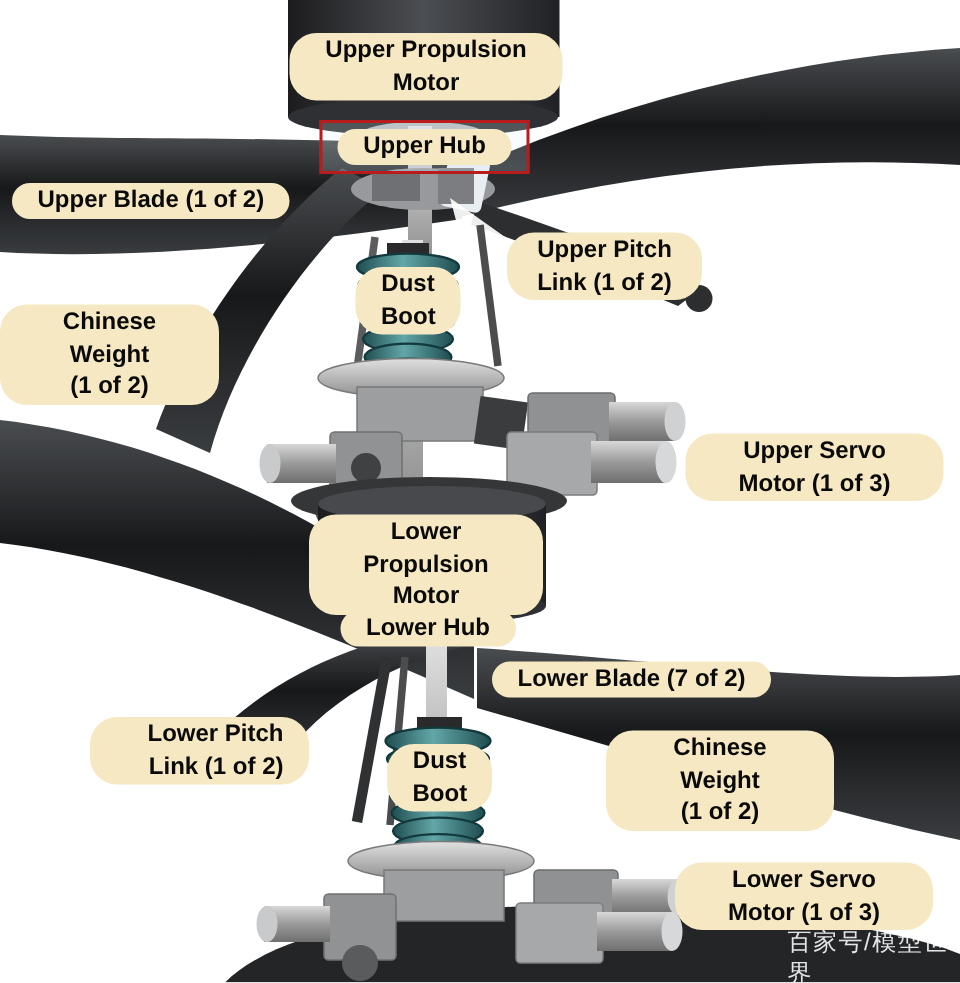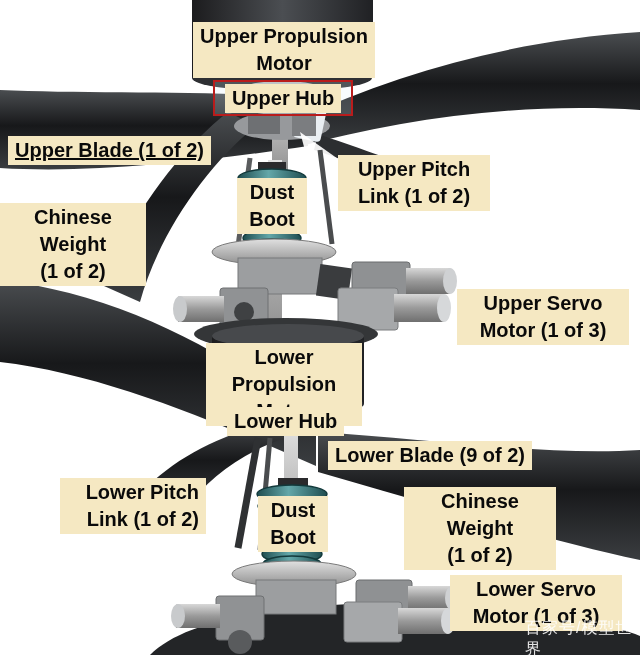--- a/index.html
+++ b/index.html
@@ -7,25 +7,26 @@
   .stage {
     position:relative; width:640px; height:655px;
     background:#ffffff; overflow:hidden;
   }
   .cad { position:absolute; left:0; top:0; }
   .label {
     position:absolute;
     background:#f5e8c2;
     color:#0a0a0a;
     font-weight:bold;
-    font-size:20px;
+    font-size:16px;
     line-height:1.35;
-    padding:1px 7px;
+    padding:1px 17px;
     text-align:center;
     white-space:pre-line;
+    border-radius:18px;
   }
   .label.inline { position:static; }
   .hub-frame {
     position:absolute;
     border:2px solid #b91c1c;
     background:rgba(222,238,248,0.20);
     display:flex; align-items:center; justify-content:center;
   }
   .watermark {
     position:absolute;
@@ -186,40 +187,40 @@
     </g>
   </svg>
 
   <div class="label" style="left:193px; top:22px; width:182px;">Upper Propulsion
 Motor</div>
 
   <div class="hub-frame" style="left:213px; top:80px; width:140px; height:36px;">
     <div class="label inline">Upper Hub</div>
   </div>
 
-  <div class="label" style="left:8px; top:136px;text-decoration:underline;">Upper Blade (1 of 2)</div>
-
-  <div class="label" style="left:338px; top:155px; width:152px;">Upper Pitch
+  <div class="label" style="left:8px; top:122px;">Upper Blade (1 of 2)</div>
+
+  <div class="label" style="left:338px; top:155px; width:130px;">Upper Pitch
 Link (1 of 2)</div>
 
   <div class="label" style="left:237px; top:178px; width:70px;">Dust
 Boot</div>
 
   <div class="label" style="left:0px; top:203px; width:146px;">Chinese Weight
 (1 of 2)</div>
 
   <div class="label" style="left:457px; top:253px; width:172px;margin-top:36px;">Upper Servo
 Motor (1 of 3)</div>
 
   <div class="label" style="left:206px; top:343px; width:156px;">Lower Propulsion
 Motor</div>
 
   <div class="label" style="left:227px; top:407px;text-align:right;">Lower Hub</div>
 
-  <div class="label" style="left:328px; top:441px;">Lower Blade (9 of 2)</div>
+  <div class="label" style="left:328px; top:441px;">Lower Blade (7 of 2)</div>
 
   <div class="label" style="left:60px; top:478px; width:146px;text-align:right;">Lower Pitch
 Link (1 of 2)</div>
 
   <div class="label" style="left:258px; top:496px; width:70px;">Dust
 Boot</div>
 
   <div class="label" style="left:404px; top:487px; width:152px;">Chinese Weight
 (1 of 2)</div>
 

